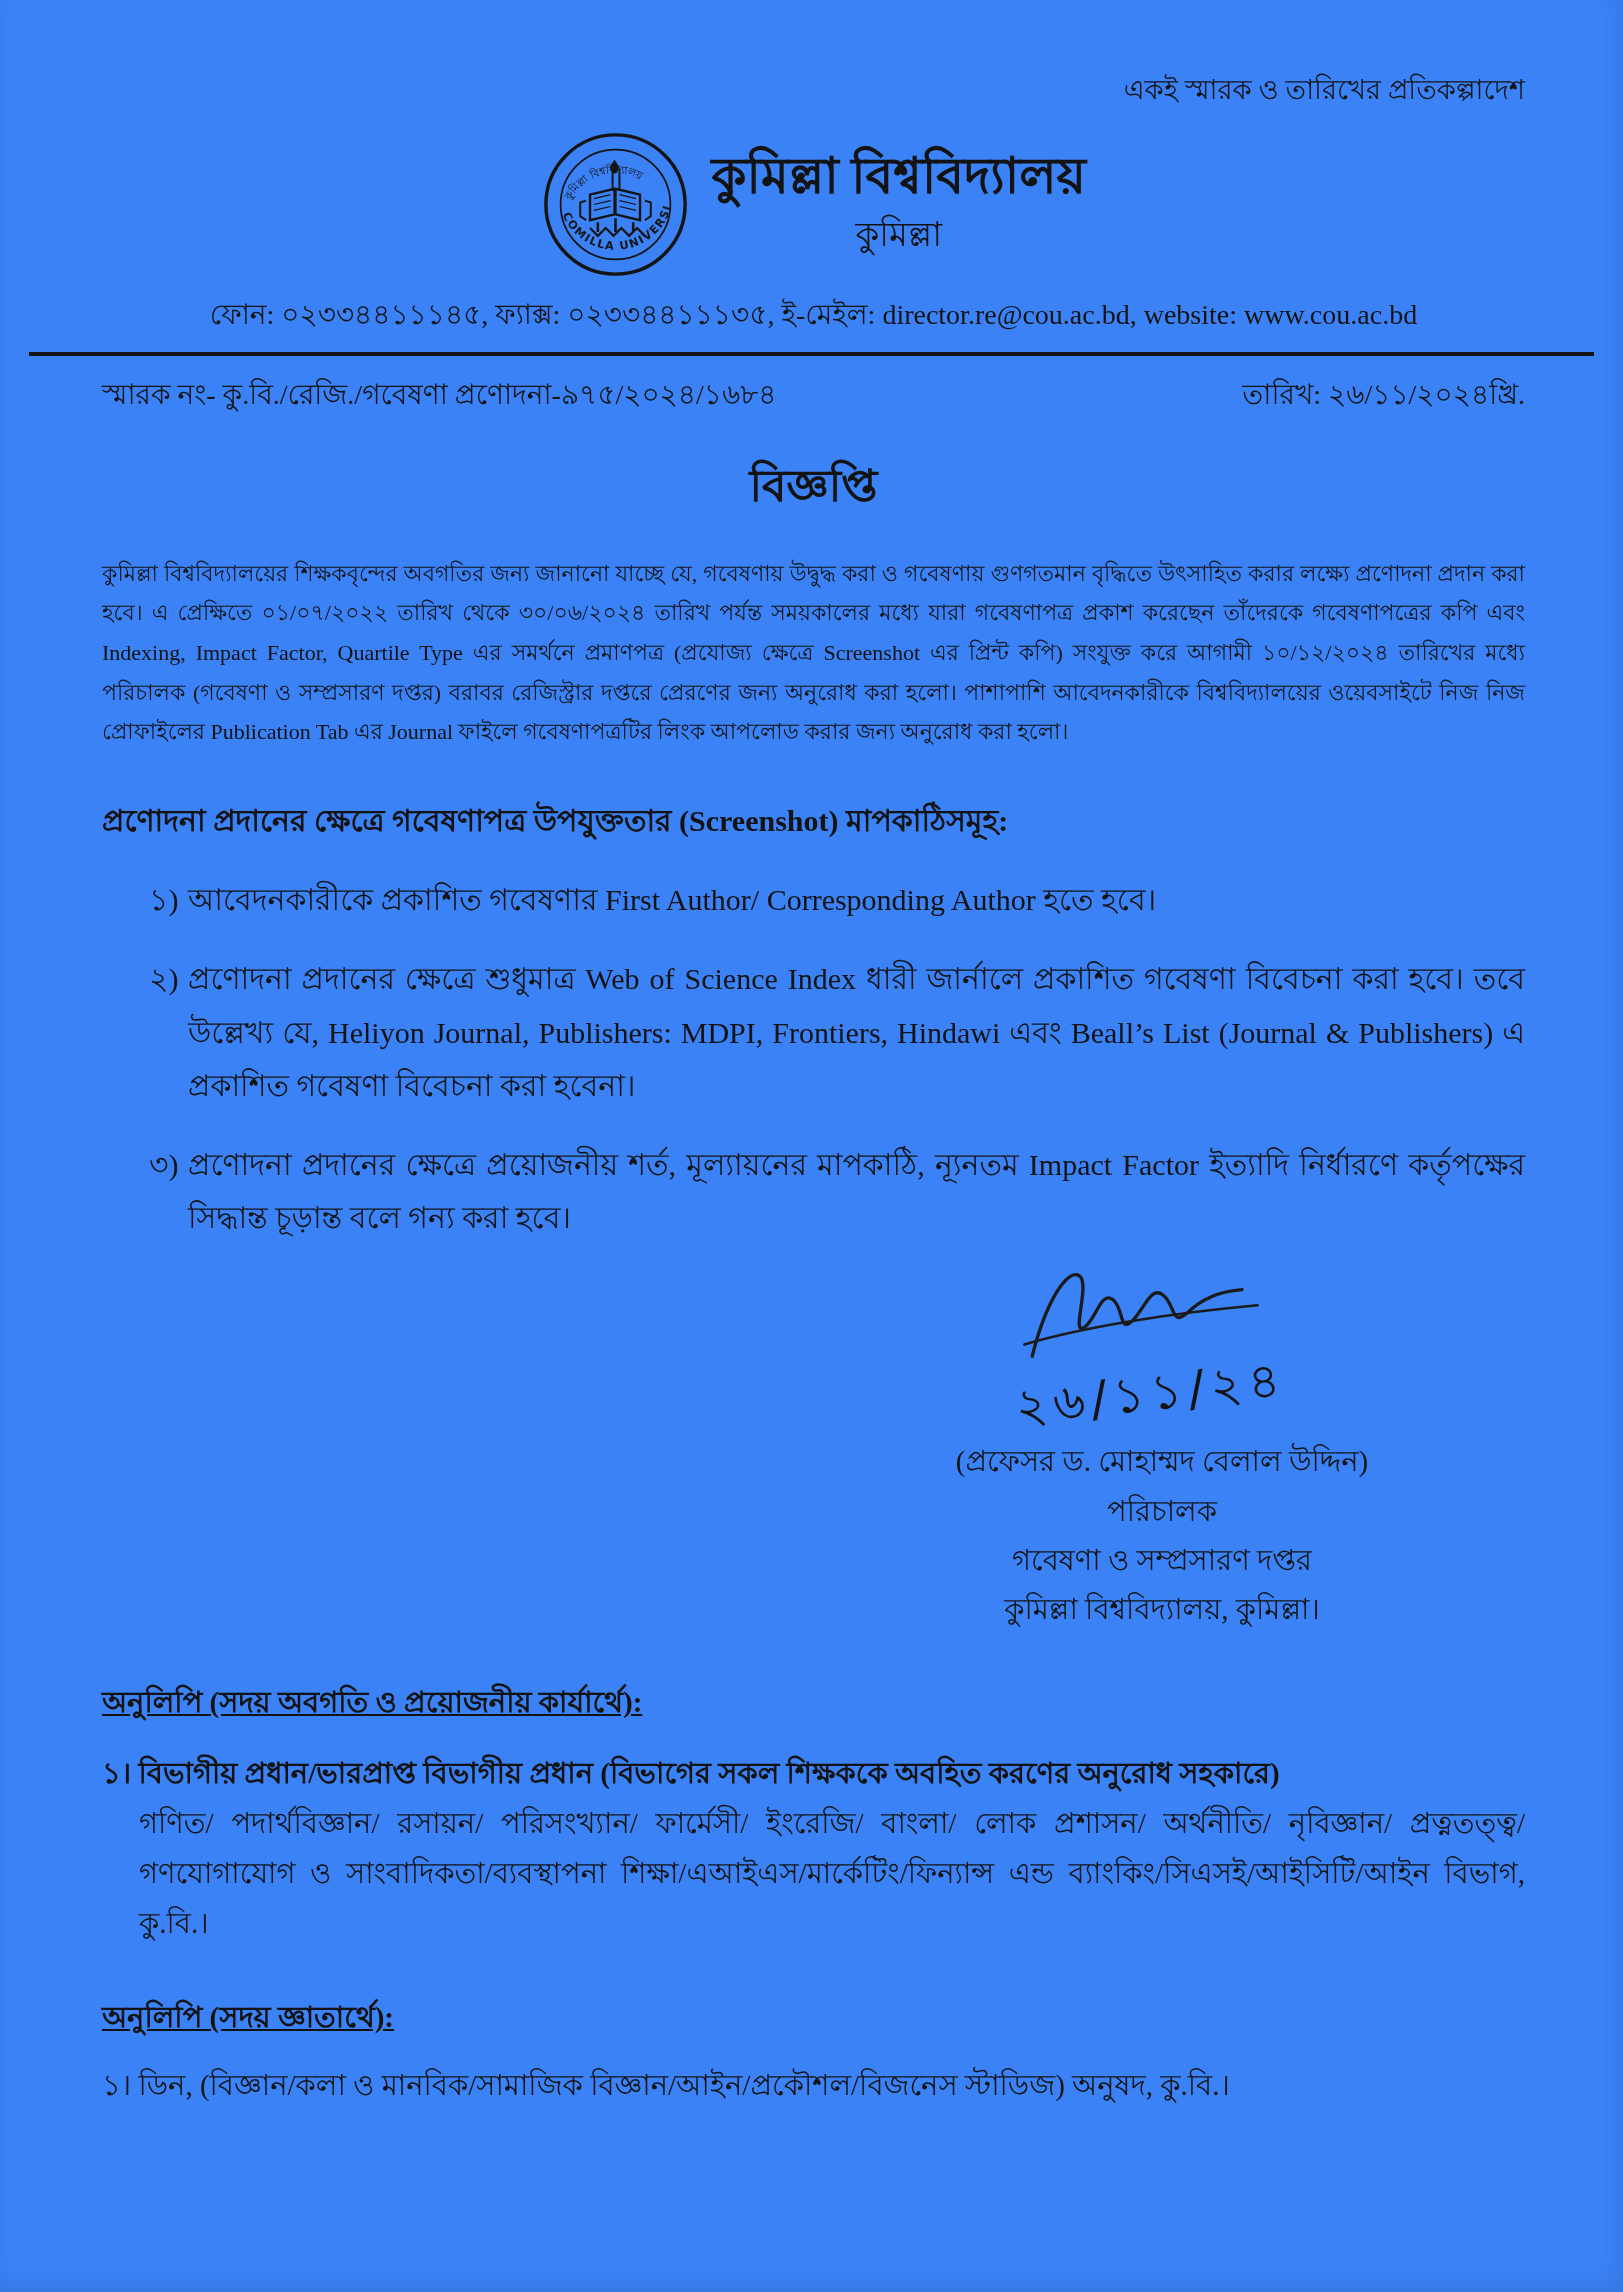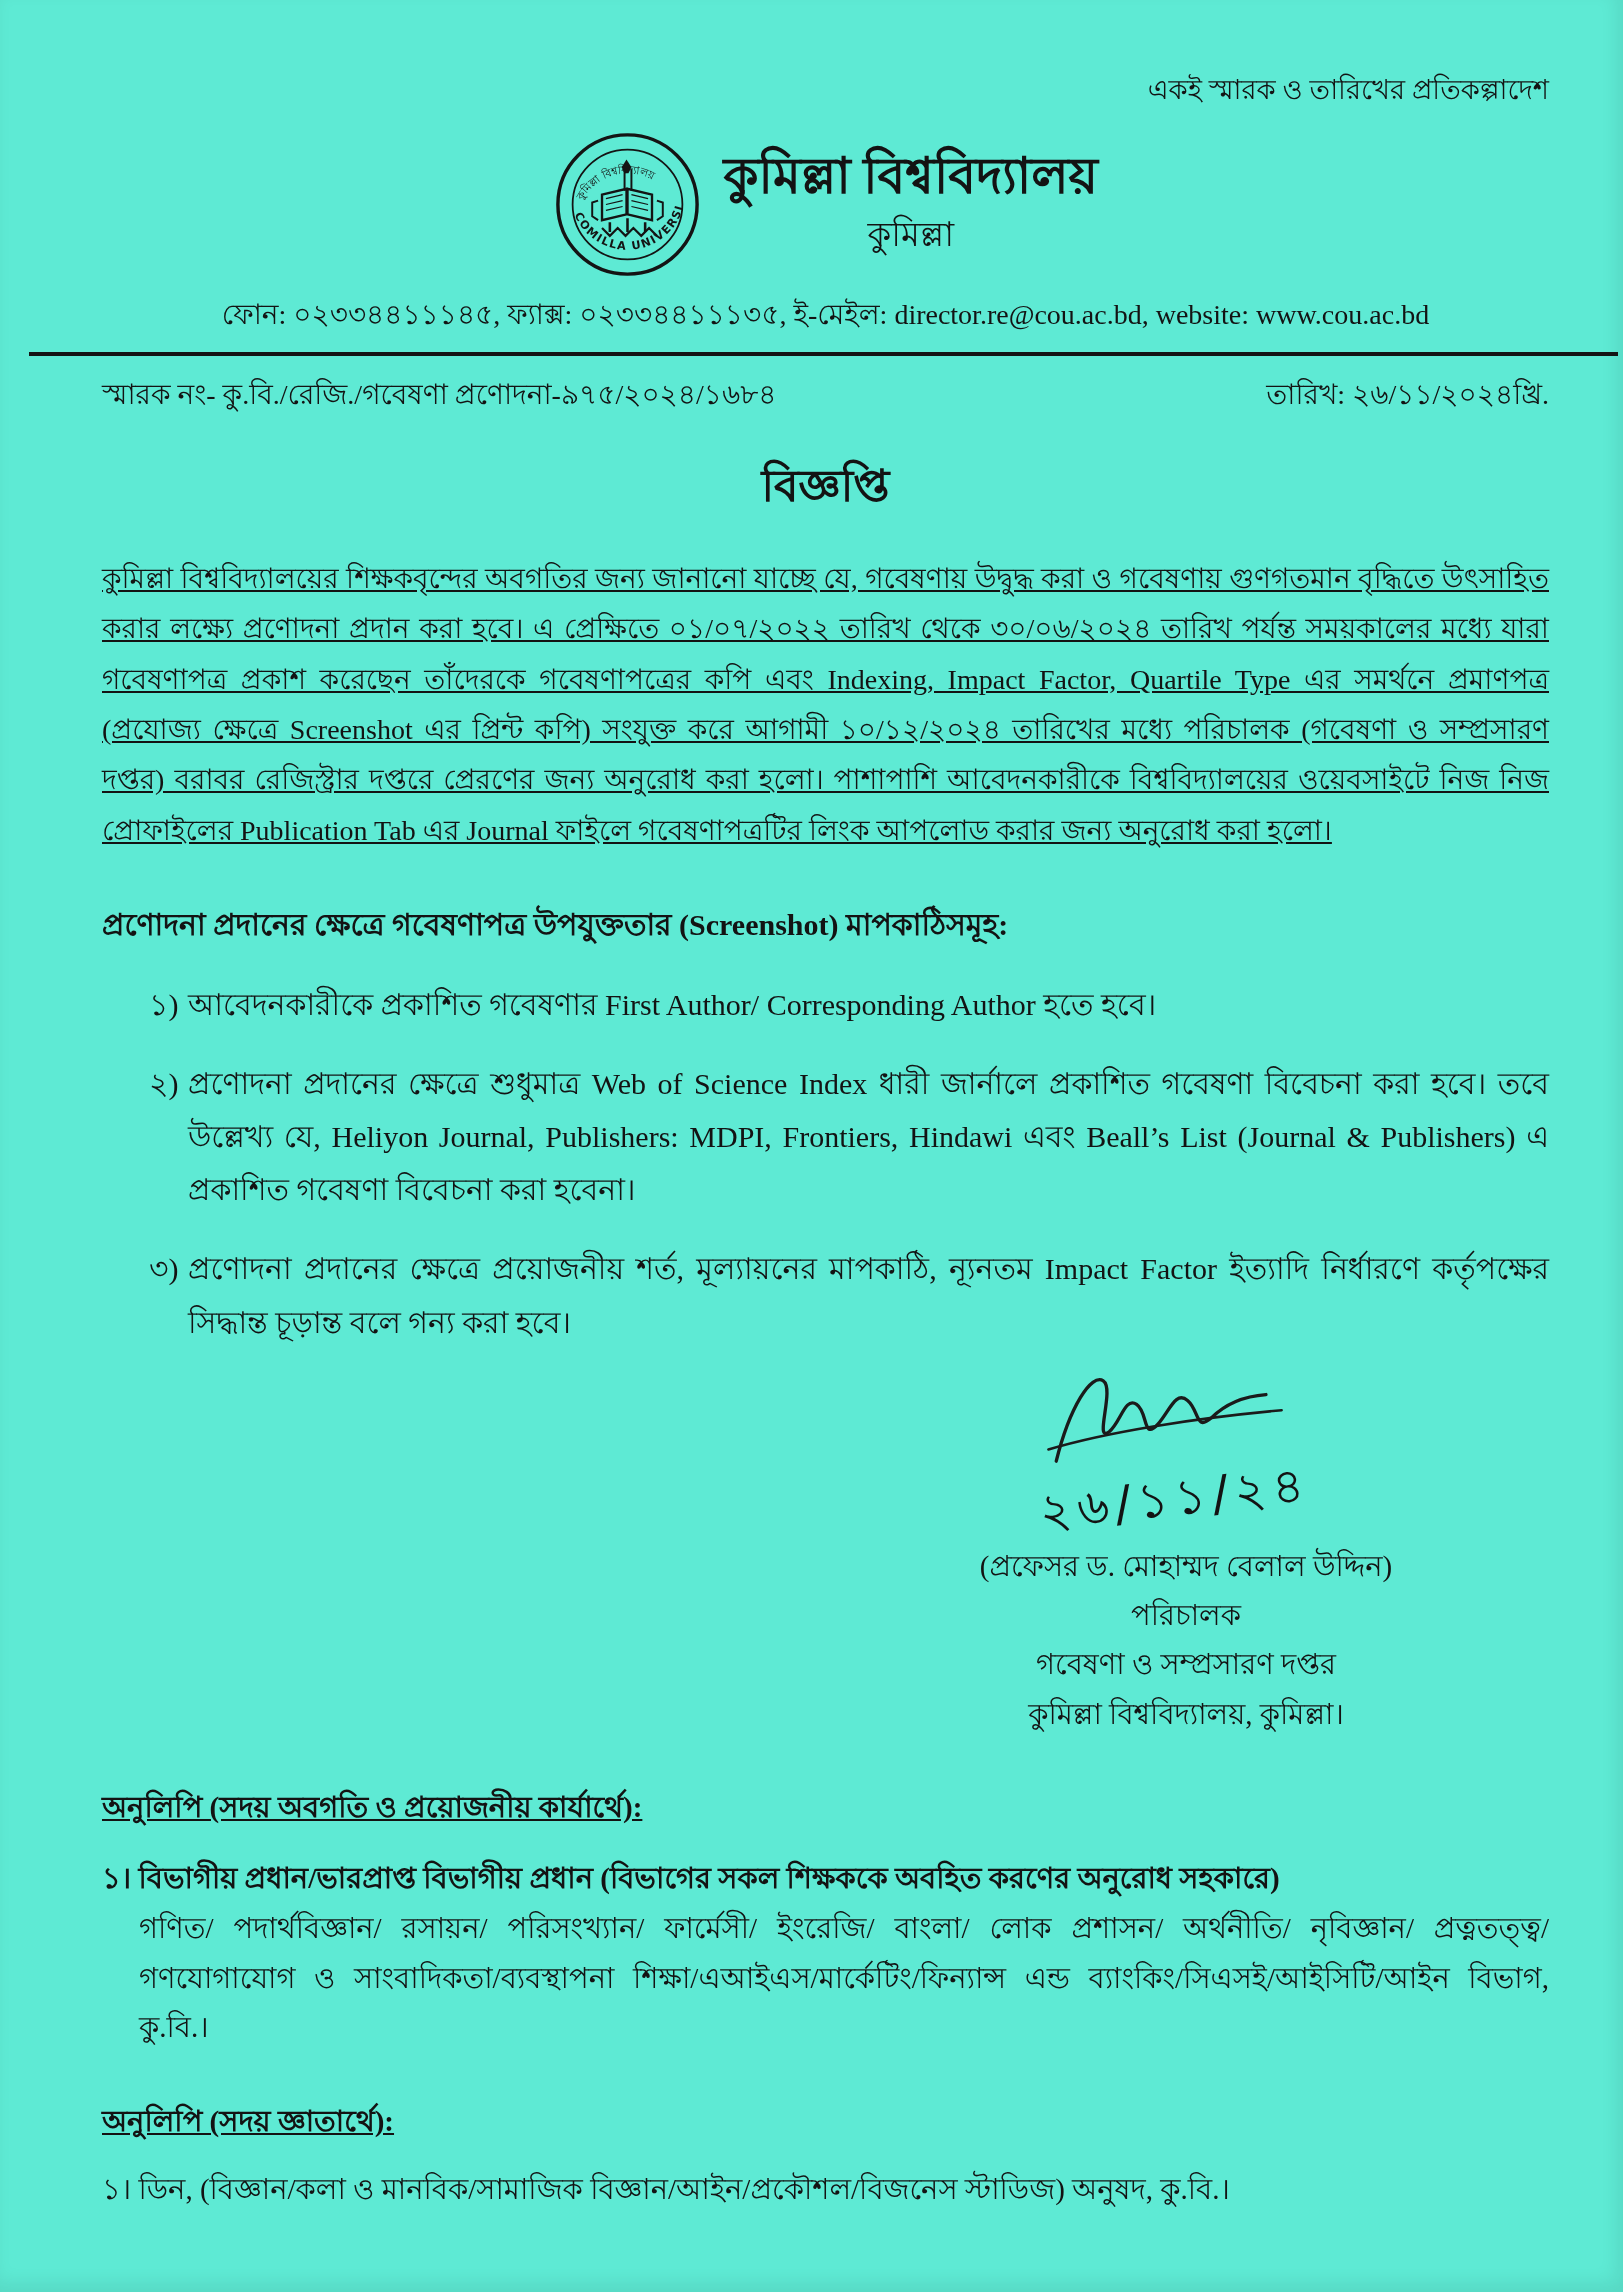--- a/index.html
+++ b/index.html
@@ -1,37 +1,37 @@
 <!DOCTYPE html>
 <html lang="bn"><head>
 <meta charset="utf-8">
 <style>
   html,body{margin:0;padding:0;background:#d8d8d8;}
   .page{
     position:relative;
     width:1623px;height:2293px;
     margin:0 auto;
-    background:#5eead4;
+    background:#3b82f6;
     box-sizing:border-box;
-    padding:51px 74px 39px 102px;
+    padding:51px 98px 39px 102px;
     font-family:"Liberation Serif","DejaVu Serif",serif;
     color:#131313;
     overflow:hidden;
     box-shadow:inset -5.9px -9.8px 17.6px rgba(0,0,0,0.08);
   }
   .corner-note{text-align:right;font-size:27.4px;margin-top:17.6px;}
   .header-row{display:flex;justify-content:center;align-items:center;gap:21.6px;margin-top:15.7px;}
   .uni-block{text-align:center;}
   .uni-name{font-size:50px;font-weight:bold;line-height:1.1;}
   .uni-city{font-size:34px;margin-top:3.9px;}
   .contact-line{text-align:center;font-size:28px;margin-top:9.8px;}
   .rule{border:none;border-top:4.9px solid #141414;margin:11.8px -69px 0 -73px;}
   .memo-row{display:flex;justify-content:space-between;font-size:28px;margin-top:17.6px;align-items:center;}
   .doc-title{text-align:center;font-size:44px;font-weight:bold;margin-top:33px;}
-  .body-par{font-size:28px;line-height:1.8;text-align:justify;margin-top:27.4px;text-decoration:underline;}
+  .body-par{font-size:22px;line-height:1.8;text-align:justify;margin-top:27.4px;}
   .elig-head{font-size:30px;font-weight:bold;margin-top:45px;}
   .crit{display:flex;font-size:30px;line-height:1.78;margin-top:25.5px;}
   .crit .num{flex:0 0 86px;padding-left:47px;box-sizing:border-box;}
   .crit .txt{flex:1;text-align:justify;}
   .sig-block{width:588px;margin:17.6px 69px 0 auto;text-align:center;font-size:29px;line-height:1.7;}
   .sig-art{position:relative;height:173px;}
   .sig-art svg{position:absolute;left:127px;top:0;}
   .hand-date{
     position:absolute;left:147px;top:90px;
     font-size:49px;transform:rotate(-6deg);

